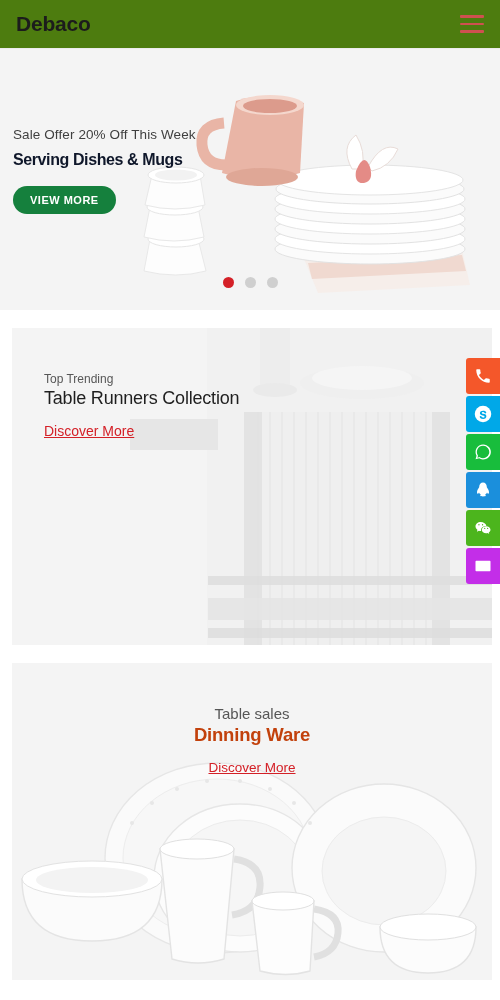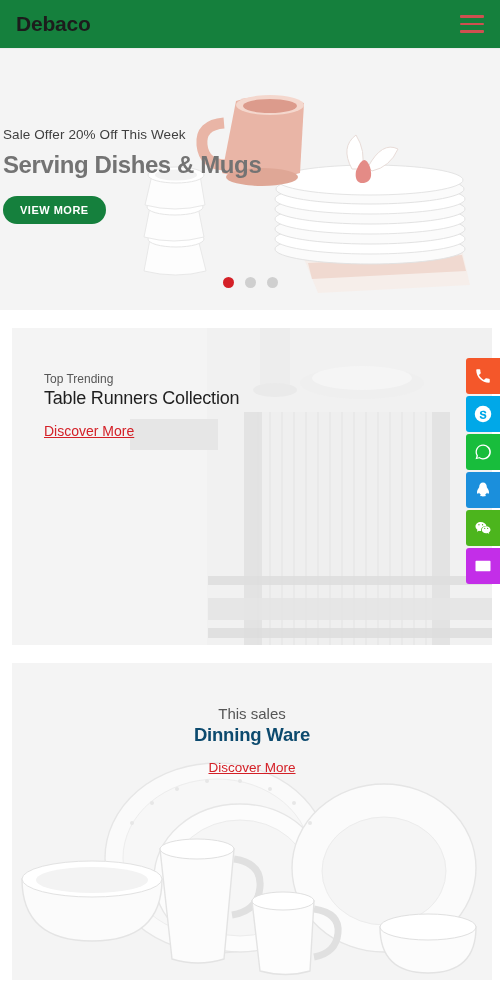--- a/index.html
+++ b/index.html
@@ -6,41 +6,41 @@
   html,body { width:500px; height:1000px; }
   body {
     font-family:"Liberation Sans", sans-serif;
     background:#ffffff;
     overflow:hidden;
     position:relative;
   }
 
   
   .header{
-    height:49px; background:#15803d; border-bottom:1px solid #ececec;
+    height:49px; background:#4d7c0f; border-bottom:1px solid #ececec;
     display:flex; align-items:center; justify-content:space-between;
     padding:0 16px; position:relative; z-index:30;
   }
   .logo{ font-size:21px; font-weight:bold; color:#1c1c1c; letter-spacing:-.2px; }
   .hamburger{
     width:24px; height:18px; display:flex; flex-direction:column;
     justify-content:space-between; cursor:pointer;
   }
   .hamburger span{ display:block; height:2.6px; background:#cf5050; border-radius:1px; }
 
   
   .hero{
     position:relative; height:261px; background:#f4f4f4; overflow:hidden;
   }
   .hero-img{ position:absolute; inset:0; }
   .hero-txt{
-    position:absolute; left:3px; top:78px; z-index:5;
+    position:absolute; left:13px; top:78px; z-index:5;
   }
   .hero-sub{ font-size:13.5px; color:#3f3f3f; margin-bottom:9px; letter-spacing:.1px;}
-  .hero-title{ font-size:24px; font-weight:bold; color:#737373; letter-spacing:-.4px; }
+  .hero-title{ font-size:16px; font-weight:bold; color:#0f172a; letter-spacing:-.4px; }
   .hero-btn{
     margin-top:17px; display:inline-block; background:#15803d; color:#fff;
     font-size:11px; font-weight:bold; letter-spacing:.5px;
     padding:8px 17px; border:none; border-radius:16px; cursor:pointer;
   }
   .dots{
     position:absolute; left:0; right:0; bottom:22px; display:flex;
     justify-content:center; gap:11px; z-index:6;
   }
   .dot{ width:11px; height:11px; border-radius:50%; background:#cfcfcf; cursor:pointer; }
@@ -59,21 +59,21 @@
   .c2-txt{ padding:44px 0 0 32px; }
   .c2-sub{ font-size:12px; color:#565656; }
   .c2-title{ font-size:18px; font-weight:normal; color:#1f1f1f; margin-top:2px; letter-spacing:-.2px;}
   .c2-link{
     display:inline-block; margin-top:14px; font-size:14px; color:#d42027;
     text-decoration:underline; cursor:pointer;
   }
 
   .c3-txt{ padding:42px 0 0 0; text-align:center; }
   .c3-sub{ font-size:15px; color:#565656; }
-  .c3-title{ font-size:18.5px; font-weight:bold; color:#0c4a6e; margin-top:2px; letter-spacing:-.2px;}
+  .c3-title{ font-size:18.5px; font-weight:bold; color:#c2410c; margin-top:2px; letter-spacing:-.2px;}
   .c3-link{
     display:inline-block; margin-top:14px; font-size:13.5px; color:#d42027;
     text-decoration:underline; cursor:pointer;
   }
 
   
   .contact-bar{
     position:absolute; right:0; top:358px; width:34px; z-index:40;
     display:flex; flex-direction:column; gap:2px;
   }
@@ -234,21 +234,21 @@
         <circle cx="165" cy="126" r="2"></circle>
       <circle cx="195" cy="118" r="2"></circle>
         <circle cx="228" cy="118" r="2"></circle>
         <circle cx="258" cy="126" r="2"></circle>
       <circle cx="282" cy="140" r="2"></circle>
         <circle cx="298" cy="160" r="2"></circle>
     </g>
   </svg>
 
   <div class="card-txt c3-txt">
-    <div class="c3-sub">This sales</div>
+    <div class="c3-sub">Table sales</div>
     <div class="c3-title">Dinning Ware</div>
     <a class="c3-link">Discover More</a>
   </div>
 </div>
 
 <div class="contact-bar">
   <div class="contact-btn" id="cb-phone" style="background: rgb(244, 87, 42);">
     <svg viewBox="0 0 24 24">
       <path d="M6.6 10.8c1.4 2.8 3.8 5.1 6.6 6.6l2.2-2.2c.3-.3.7-.4 1-.2 1.2.4 2.4.6 3.6.6.6 0 1 .4 1 1V20c0 .6-.4 1-1 1C10.6 21 3 13.4 3 4c0-.6.4-1 1-1h3.4c.6 0 1 .4 1 1 0 1.3.2 2.5.6 3.6.1.3 0 .7-.2 1l-2.2 2.2z"></path>
     </svg>

